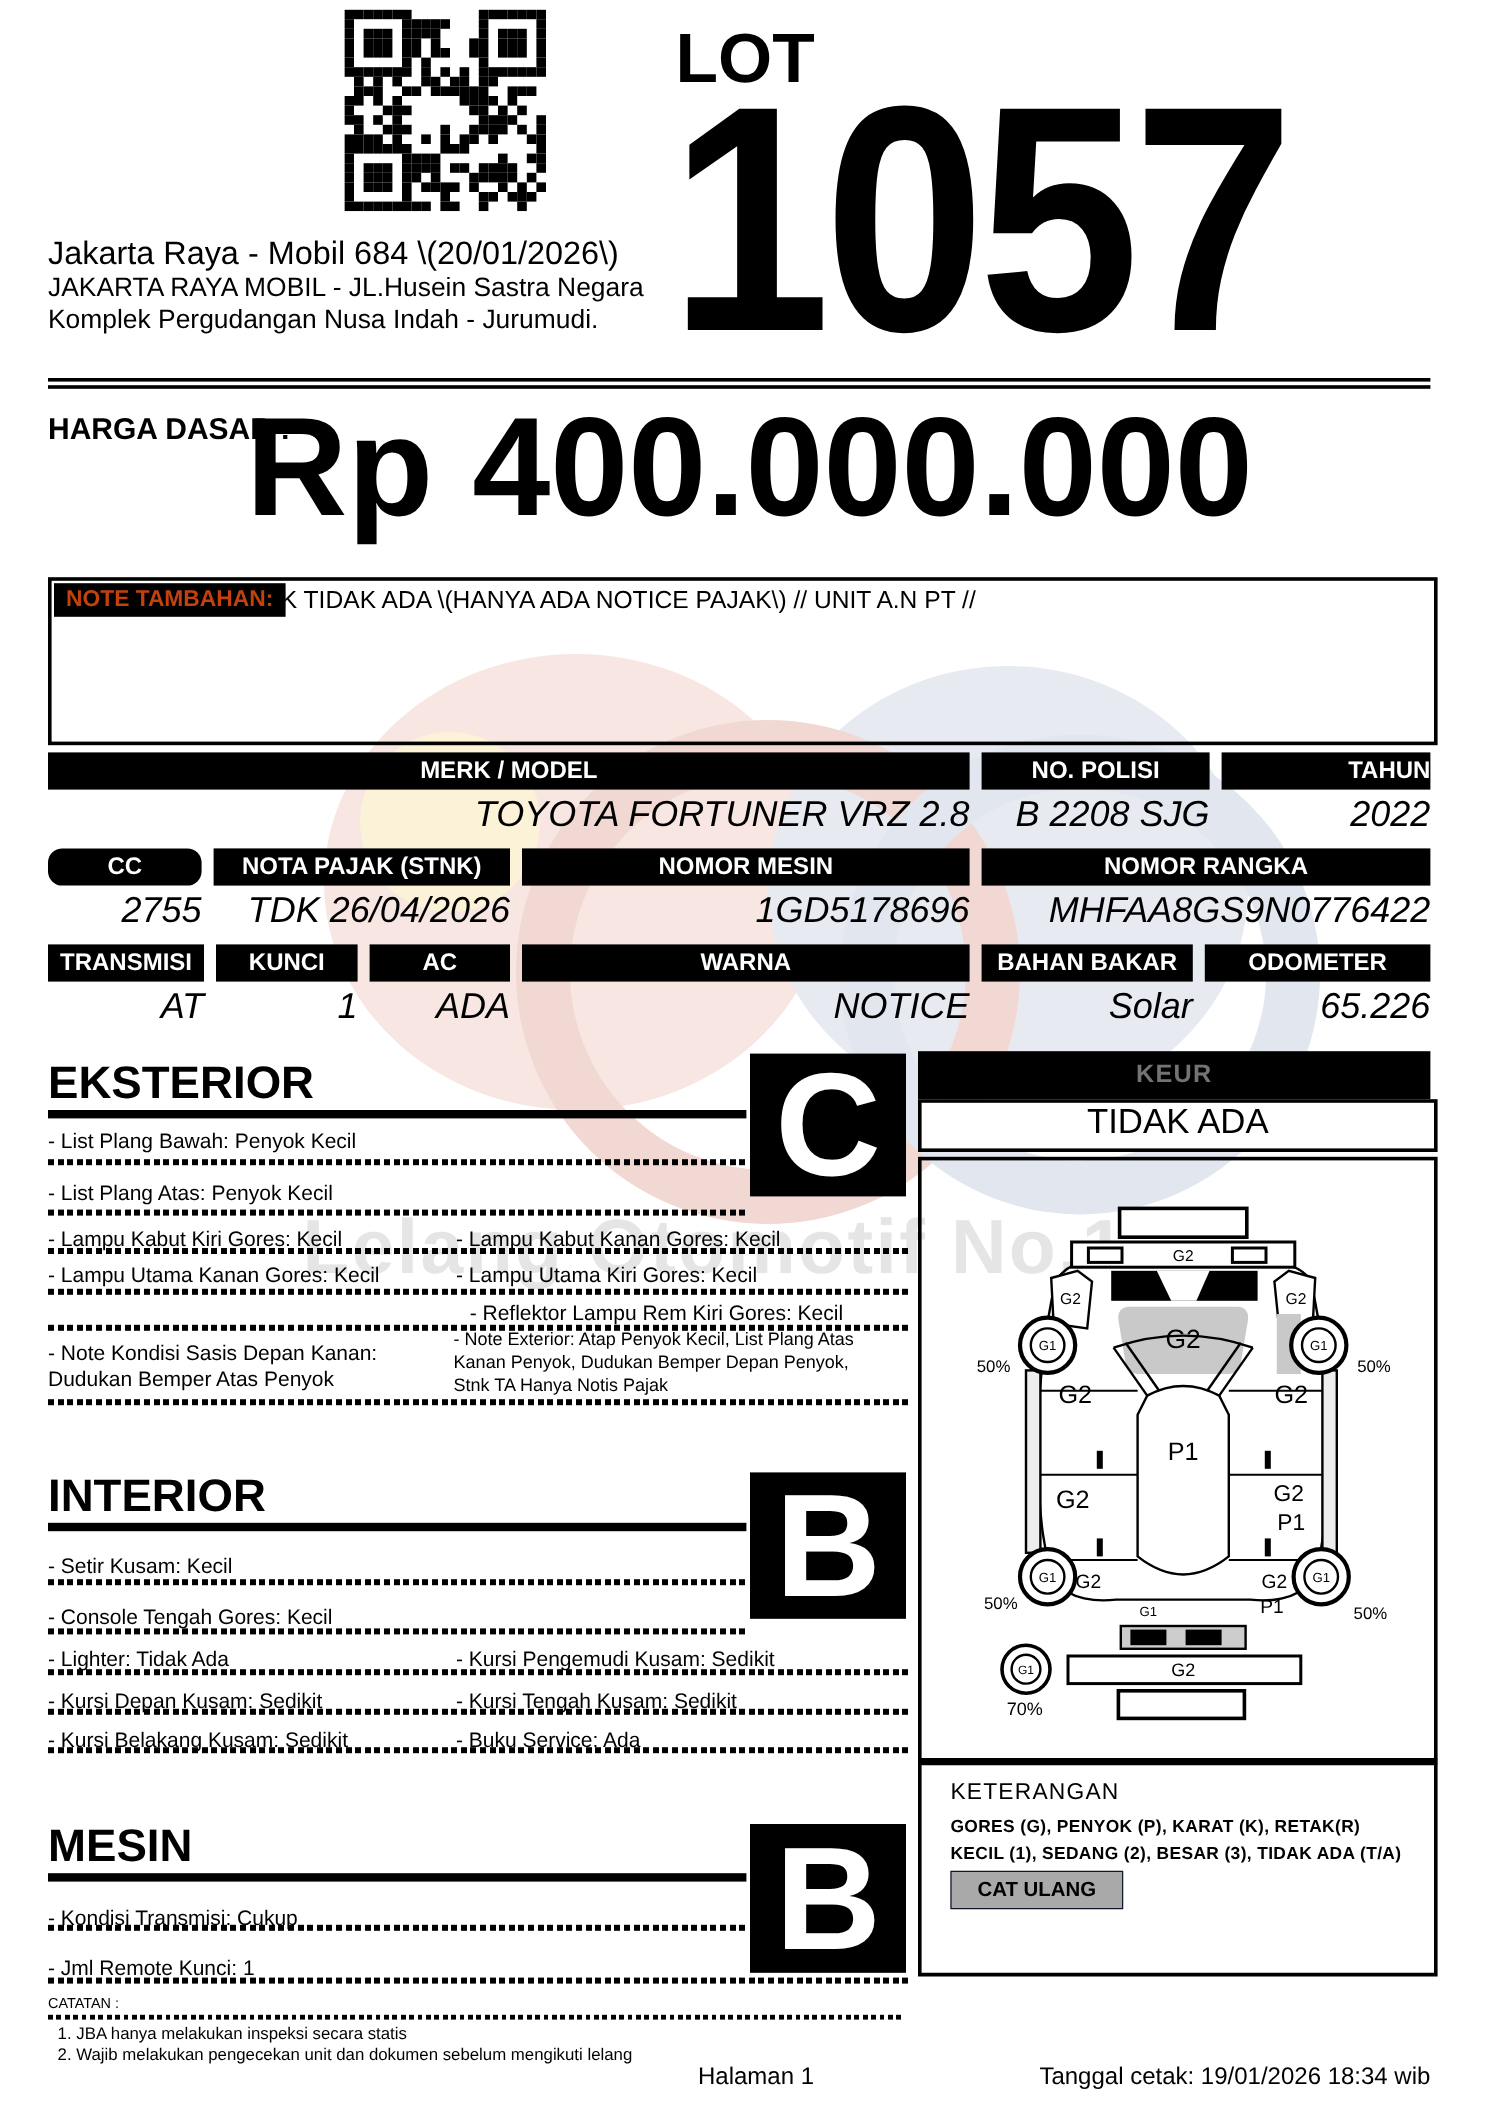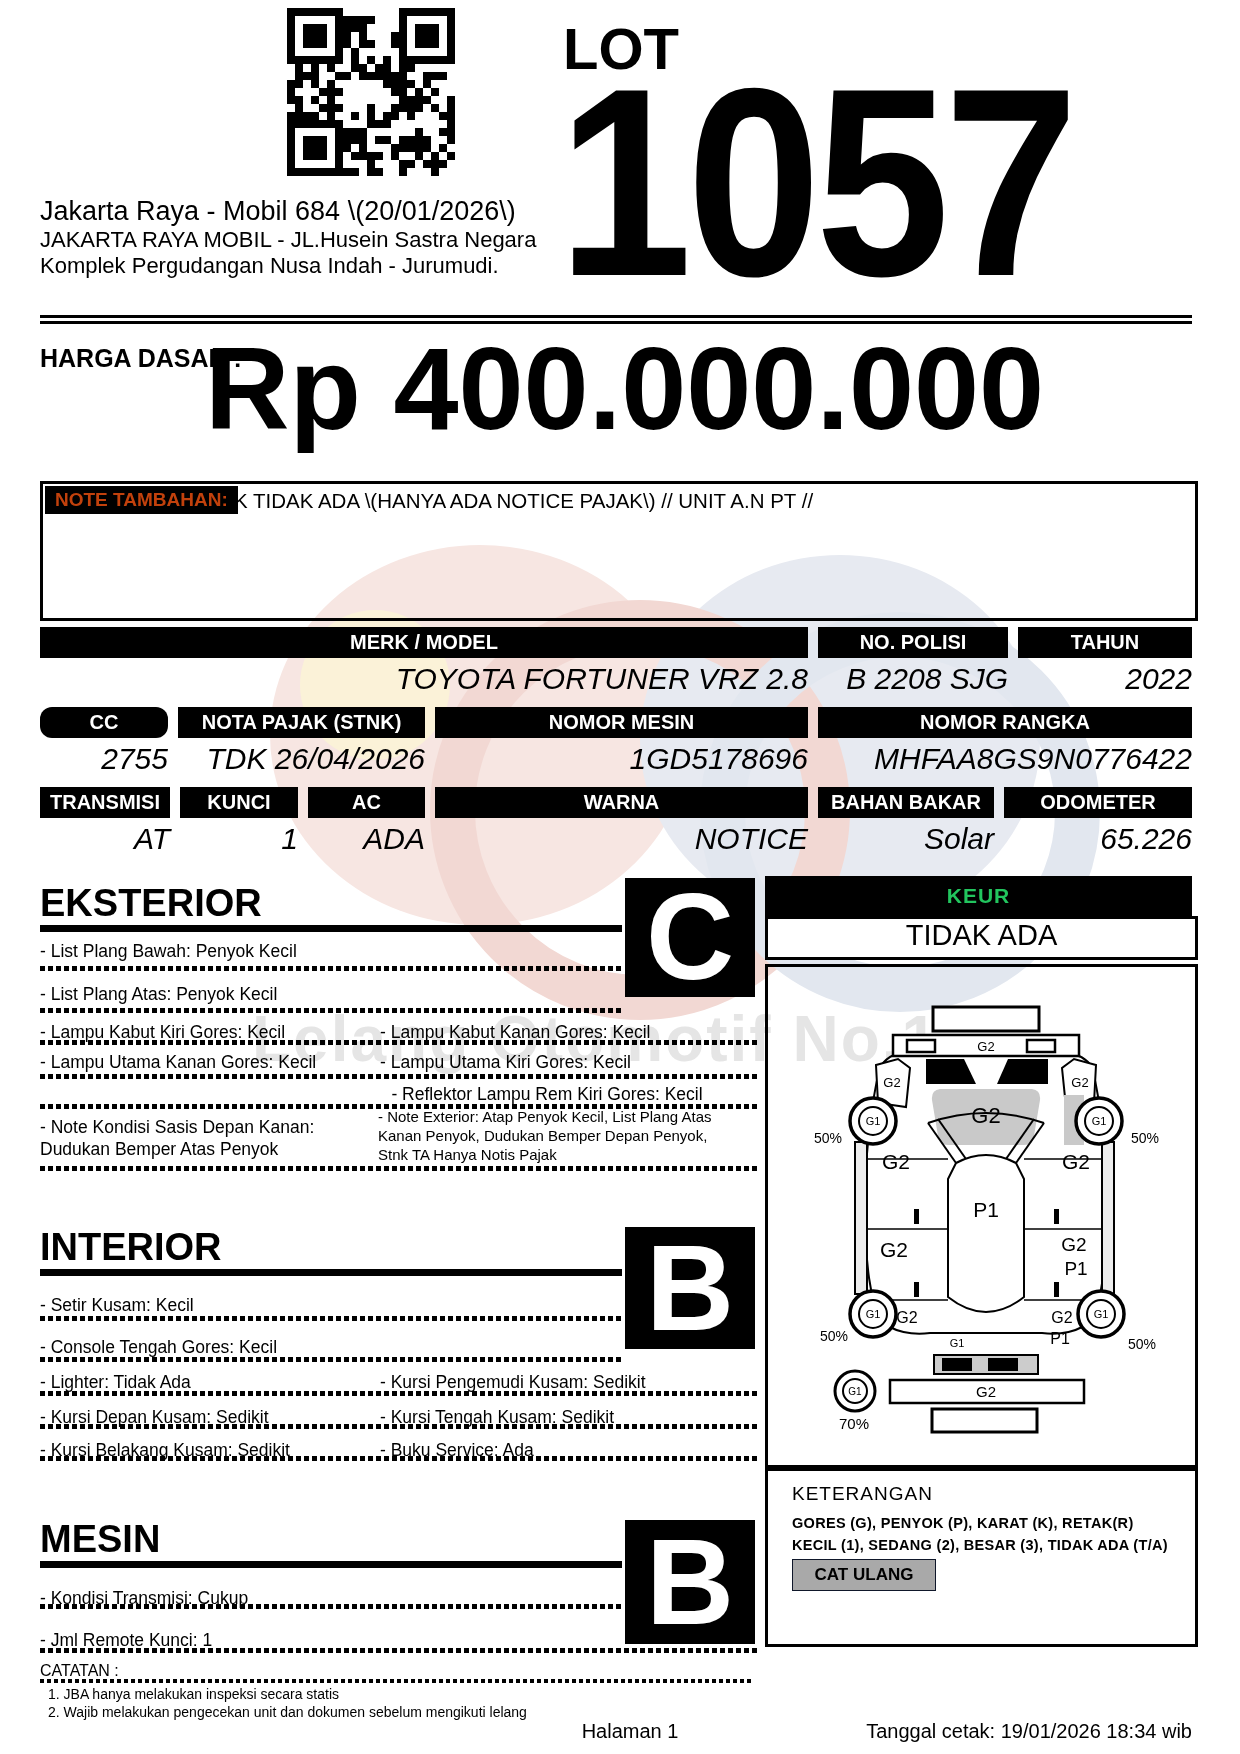--- a/index.html
+++ b/index.html
@@ -27,29 +27,29 @@
   .vc{font-size:30px;text-align:right;height:36px;line-height:36px;white-space:nowrap;font-style:italic;}
   
   .sec-title{font-size:38px;font-weight:bold;line-height:1;}
   .rule{height:7px;background:#000;}
   .dot{height:5px;background-image:repeating-linear-gradient(90deg,#000 0,#000 5px,transparent 5px,transparent 8px);}
   .dott{height:4px;background-image:repeating-linear-gradient(90deg,#000 0,#000 4px,transparent 4px,transparent 7px);}
   .it{font-size:17.5px;line-height:1.28;}
   .itn{font-size:15px;line-height:1.25;}
   .grade{background:#000;color:#fff;font-weight:bold;font-size:122px;text-align:center;}
   
-  .keur-header{background:#000;color:#22c55e;font-weight:bold;font-size:21px;letter-spacing:1px;text-align:center;line-height:40px;}
+  .keur-header{background:#000;color:#737373;font-weight:bold;font-size:21px;letter-spacing:1px;text-align:center;line-height:40px;}
   .keur-value{border:3px solid #000;background:#fff;font-size:29px;text-align:center;line-height:32px;}
   .diagram-box{border:3px solid #000;background:transparent;}
   .legend-box{border:3px solid #000;border-top:6px solid #000;background:#fff;}
   .legend-title{font-size:19px;letter-spacing:1px;}
   .legend-line{font-size:14.5px;font-weight:bold;letter-spacing:.3px;}
   .repaint{background:#a9a9a9;border:1px solid #0f172a;font-size:17px;font-weight:bold;text-align:center;line-height:30px;}
   
-  .cat-label{font-size:16px;}
+  .cat-label{font-size:12px;}
   .cat-note{font-size:14px;}
   .foot{font-size:20px;}
   svg text{font-family:"Liberation Sans", sans-serif;}
 </style>
 </head>
 <body>
 
 <div class="page">
 
   <div class="wm" style="left:270px;top:545px;width:420px;height:380px;background:#f7e6e2;"></div>
@@ -311,21 +311,21 @@
 
   <div class="b z price-label" style="left:40px;top:344px;">HARGA DASAR :</div>
   <div class="b z price-amount" style="left:205px;top:330px;">Rp 400.000.000</div>
 
   <div class="b z note-box" style="left:40px;top:481px;width:1152px;height:134px;"></div>
   <div class="b note-text" style="left:193px;top:489px;width:990px;z-index:1;">STNK TIDAK ADA \(HANYA ADA NOTICE PAJAK\) // UNIT A.N PT //</div>
   <div class="b note-label" style="left:45px;top:486px;z-index:2;">NOTE TAMBAHAN:</div>
 
   <div class="b z hc" style="left:40px;top:627px;width:768px;">MERK / MODEL</div>
   <div class="b z hc" style="left:818px;top:627px;width:190px;">NO. POLISI</div>
-  <div class="b z hc" style="left:1018px;top:627px;width:174px;">TAHUN</div>
+  <div class="b z hc" style="left:1018px;top:627px;width:174px;text-align:right;">TAHUN</div>
   <div class="b z vc" style="left:40px;top:661px;width:768px;">TOYOTA FORTUNER VRZ 2.8</div>
   <div class="b z vc" style="left:818px;top:661px;width:190px;">B 2208 SJG</div>
   <div class="b z vc" style="left:1018px;top:661px;width:174px;">2022</div>
 
   <div class="b z hc" style="left:40px;top:707px;width:128px;border-radius:12px;">CC</div>
   <div class="b z hc" style="left:178px;top:707px;width:247px;">NOTA PAJAK (STNK)</div>
   <div class="b z hc" style="left:435px;top:707px;width:373px;">NOMOR MESIN</div>
   <div class="b z hc" style="left:818px;top:707px;width:374px;">NOMOR RANGKA</div>
   <div class="b z vc" style="left:40px;top:741px;width:128px;">2755</div>
   <div class="b z vc" style="left:178px;top:741px;width:247px;">TDK 26/04/2026</div>

